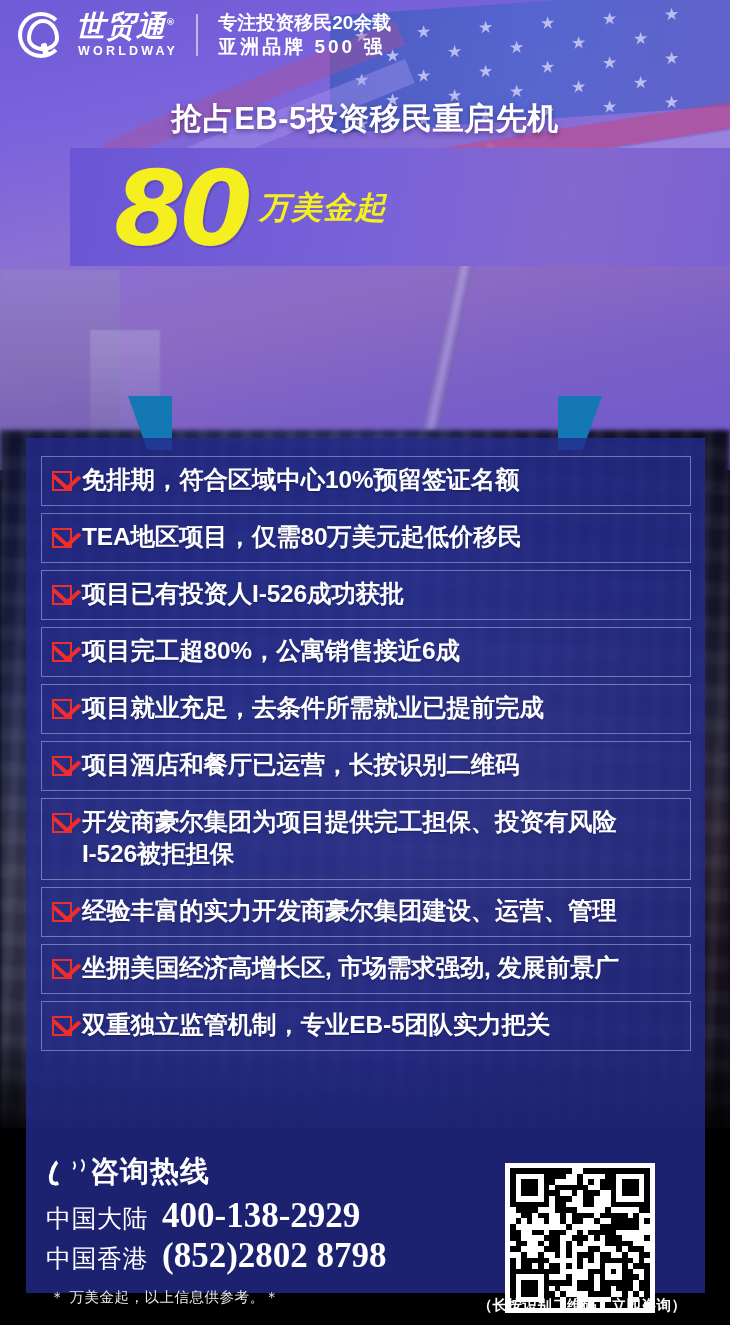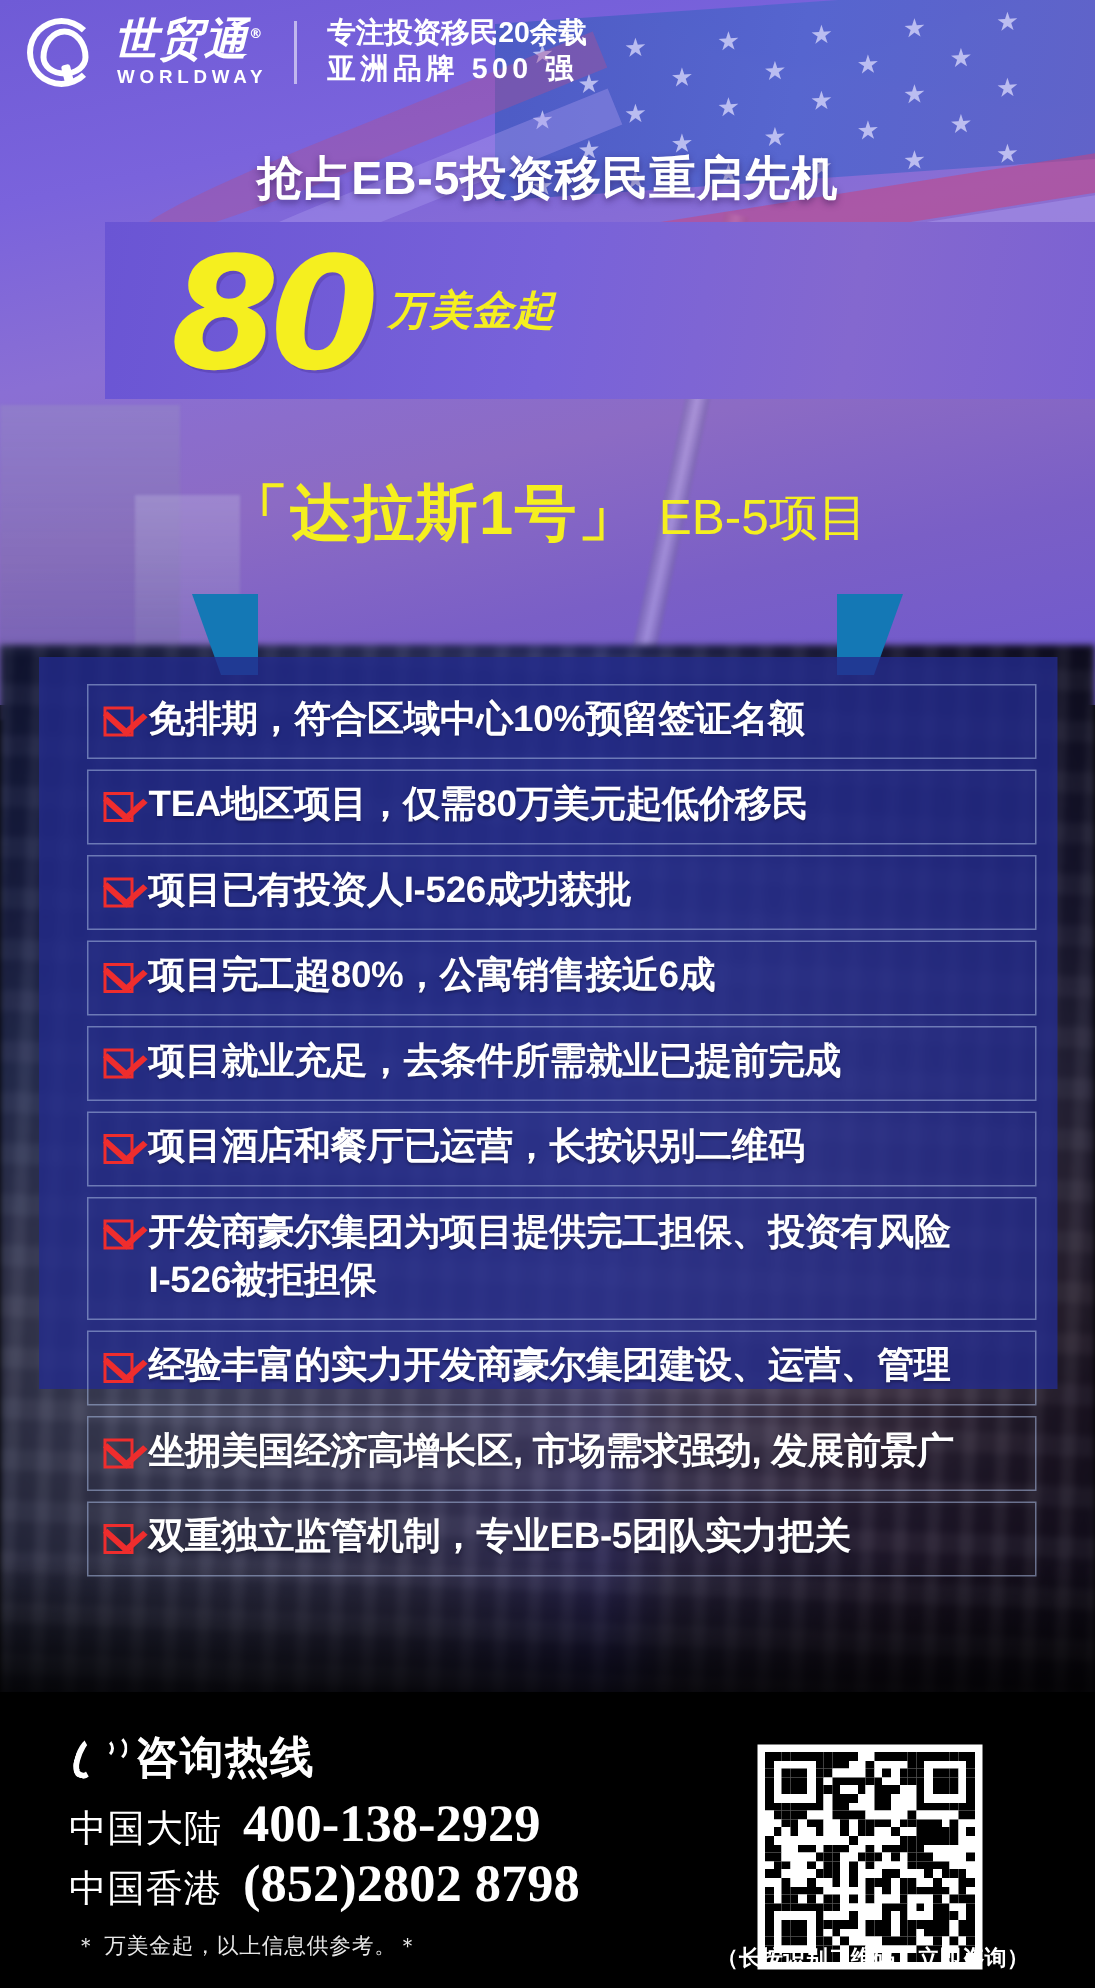--- a/index.html
+++ b/index.html
@@ -101,21 +101,21 @@
     display:flex; align-items:center;
   }
   .price-80{
     font-family:"DejaVu Sans",sans-serif;
     color:#f5ef1f; font-size:104px; font-weight:bold; font-style:italic;
     line-height:.82; letter-spacing:-6px; margin-left:44px; margin-top:6px;
     text-shadow:2px 2px 0 rgba(60,30,120,.25);
   }
   .price-right{ margin-left:12px; margin-top:2px; }
   .price-l1{
-    color:#f5ef1f; font-size:27px; font-weight:bold; font-style:italic;
+    color:#f5ef1f; font-size:31px; font-weight:bold; font-style:italic;
     letter-spacing:1px; line-height:1.1;
   }
   .price-l2{
     font-size:40px; font-weight:bold; font-style:italic; letter-spacing:0px;
     line-height:1.12; white-space:nowrap;
   }
   .price-l2 .y{ color:#f5ef1f; }
   .price-l2 .w{ color:#ffffff; }
 
   
@@ -135,23 +135,23 @@
     position:absolute; left:167px; top:0; width:396px; height:62px;
     background:#1499dd; display:flex; align-items:center; justify-content:center;
   }
   .ribbon span{
     color:#fff; font-size:38px; font-weight:bold; letter-spacing:1px;
     text-shadow:0 1px 2px rgba(0,40,80,.25);
   }
 
   
   .panel{
-    position:absolute; left:26px; top:438px; width:679px; height:488px;
+    position:absolute; left:26px; top:438px; width:679px; height:855px;
     background:rgba(35,42,140,.80);
-    padding:18px 14px 14px 32px;
+    padding:18px 14px 14px 15px;
   }
   .adv-list{ display:flex; flex-direction:column; gap:7px; }
   .adv-item{
     border:1px solid rgba(168,186,226,.55);
     min-height:50px; display:flex; align-items:flex-start; padding:7px 8px 8px 10px;
   }
   .adv-item.two-line{ min-height:82px; }
   .cbox{
     position:relative; width:20px; height:20px; flex:0 0 auto;
     border:2px solid #ef2d2d; margin-top:7px; margin-right:10px;
@@ -276,23 +276,20 @@
 
   <div class="headline">抢占EB-5投资移民重启先机</div>
 
   <div class="price-banner">
     <div class="price-80">80</div>
     <div class="price-right">
       <div class="price-l1">万美金起</div>
     </div>
   </div>
 
-  <div class="proj-title">
-    <span class="big">「达拉斯1号」</span><span class="sub">EB-5项目</span>
-  </div>
 
   <div class="ribbon-wrap">
     <div class="ribbon-flapL"></div>
     <div class="ribbon-flapR"></div>
   </div>
 
   <div class="panel">
     <div class="adv-list" id="adv-list">
         <div class="adv-item">
           <div class="cbox"></div>

